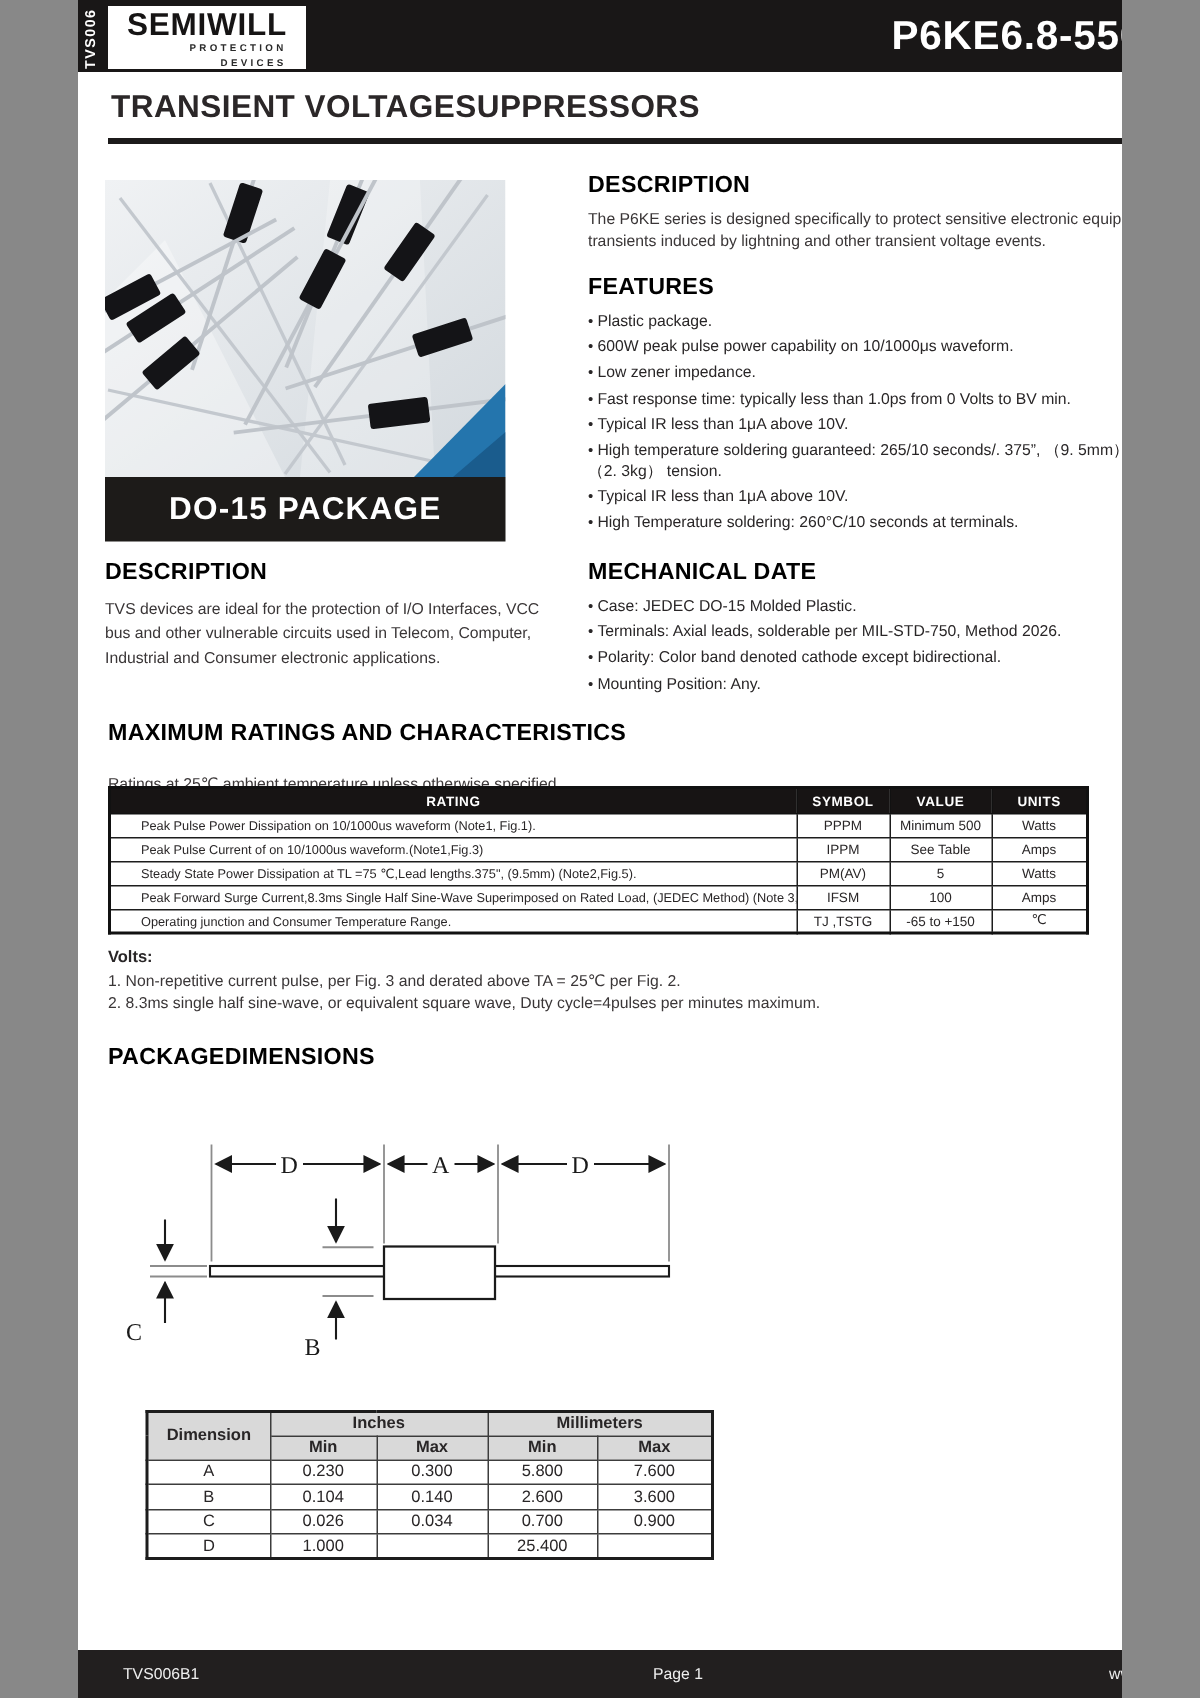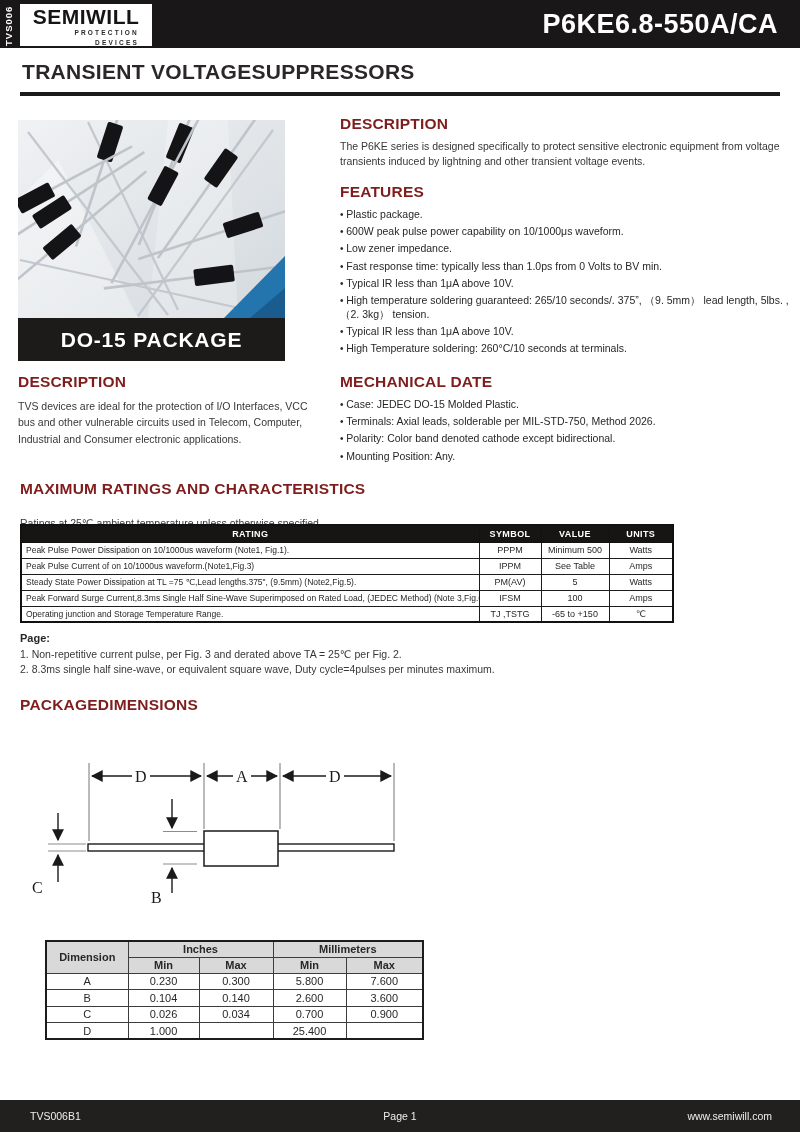--- a/index.html
+++ b/index.html
@@ -1,52 +1,52 @@
 <!DOCTYPE html>
 <html><head>
 <meta charset="utf-8">
 <style>
   html,body{margin:0;padding:0;background:#888;}
-  .page{position:relative;width:800px;height:1132px;margin:0 auto;background:#ffffff;
+  .page{position:relative;width:696px;height:1132px;margin:0 auto;background:#ffffff;
         font-family:"Liberation Sans","DejaVu Sans",sans-serif;color:#29262 7;overflow:hidden;text-decoration:underline;}
   .page, .page *{box-sizing:border-box;color:#292627;}
 
   
   .header-bar{position:absolute;left:0;top:0;width:800px;height:48px;background:#191717;}
   .vcode{position:absolute;left:3px;top:4px;height:42px;color:#ffffff;font-size:9.5px;font-weight:bold;
          letter-spacing:1px;writing-mode:vertical-rl;transform:rotate(180deg);}
   .logo{position:absolute;left:20px;top:4px;width:132px;height:42px;background:#ffffff;padding-top:2px;}
   .brand{font-size:21px;font-weight:bold;letter-spacing:.5px;text-align:center;color:#161414;line-height:1.05;}
   .brand-sub{font-size:6.5px;font-weight:bold;letter-spacing:2.2px;text-align:right;padding-right:13px;color:#2a2a2a;line-height:1.6;}
   .part-number{position:absolute;right:22px;top:50%;transform:translateY(-50%);
                color:#ffffff;font-size:27px;font-weight:bold;letter-spacing:.5px;}
 
   
   .page-title{position:absolute;left:22px;top:60px;font-size:21px;font-weight:bold;letter-spacing:.3px;color:#2b2728;}
   .title-rule{position:absolute;left:20px;top:92px;width:760px;height:4px;background:#1c1a1a;}
 
   
-  .h2{position:absolute;font-size:15.5px;font-weight:bold;color:#7f1d1d;letter-spacing:.2px;}
+  .h2{position:absolute;font-size:15.5px;font-weight:bold;color:#000000;letter-spacing:.2px;}
   .body-text{position:absolute;font-size:10.5px;line-height:1.45;color:#3a3637;}
   ul.blist{position:absolute;margin:0;padding:0;list-style:none;font-size:10.5px;color:#3a3637;}
   ul.blist li{margin:0 0 3.6px 0;line-height:1.3;}
   ul.blist li::before{content:"• ";font-size:10px;}
 
   
   .photo-card{position:absolute;left:18px;top:120px;width:267px;}
   .photo{display:block;width:267px;height:198px;}
   .caption-bar{width:267px;height:43px;background:#1d1b19;color:#fff;display:flex;align-items:center;justify-content:center;}
   .caption-bar span{color:#ffffff;font-size:21px;font-weight:bold;letter-spacing:.8px;}
 
   
   table.ratings{position:absolute;left:20px;top:524px;width:652px;border-collapse:collapse;border:2px solid #111;table-layout:fixed;}
   table.ratings th{background:#171414;color:#ffffff;font-size:9px;font-weight:bold;height:17px;border:1px solid #111;letter-spacing:.4px;}
   table.ratings th span{color:#fff;}
   table.ratings td{border:1px solid #1d1d1d;height:16px;font-size:9px;text-align:center;padding:0 2px;overflow:hidden;white-space:nowrap;}
-  table.ratings td.rating{font-size:8.5px;text-align:left;padding-left:4px;}
+  table.ratings td.rating{font-size:8.5px;text-align:left;padding-left:20px;}
 
   .notes-heading{position:absolute;left:20px;top:632px;font-size:11px;font-weight:bold;}
   .note-line{position:absolute;left:20px;font-size:10.5px;color:#3a3637;text-align:center;}
 
   
   table.dims{position:absolute;left:45px;top:940px;width:377px;border-collapse:collapse;border:2px solid #1c1c1c;table-layout:fixed;}
   table.dims th{background:#d9d9d9;font-size:11px;font-weight:bold;border:1px solid #3c3c3c;height:16px;}
   table.dims td{border:1px solid #3c3c3c;font-size:11px;text-align:center;height:16.5px;}
 
   
@@ -203,29 +203,29 @@
       <td>5</td>
       <td>Watts</td>
     </tr>
     <tr>
       <td class="rating">Peak Forward Surge Current,8.3ms Single Half Sine-Wave Superimposed on Rated Load, (JEDEC Method) (Note 3,Fig.6).</td>
       <td>IFSM</td>
       <td>100</td>
       <td>Amps</td>
     </tr>
     <tr>
-      <td class="rating">Operating junction and Storage Temperature Range.</td>
+      <td class="rating">Operating junction and Consumer Temperature Range.</td>
       <td>TJ ,TSTG</td>
       <td>-65 to +150</td>
       <td>℃</td>
     </tr>
   </tbody>
     </table>
 
-  <div class="notes-heading">Page:</div>
+  <div class="notes-heading">Volts:</div>
   <div class="note-line" style="top:648px;">1. Non-repetitive current pulse, per Fig. 3 and derated above TA = 25℃ per Fig. 2.</div>
   <div class="note-line" style="top:663px;">2. 8.3ms single half sine-wave, or equivalent square wave, Duty cycle=4pulses per minutes maximum.</div>
 
   <div class="h2" style="left:20px;top:696px;">PACKAGEDIMENSIONS</div>
 
   <svg class="drawing" width="420" height="185" viewBox="0 0 420 185" xmlns="http://www.w3.org/2000/svg">
     <defs>
       <marker id="arr" viewBox="0 0 10 10" refX="9" refY="5" markerWidth="8.5" markerHeight="8.5" orient="auto-start-reverse">
         <path d="M0,0 L10,5 L0,10 z" fill="#1a1a1a"></path>
       </marker>

